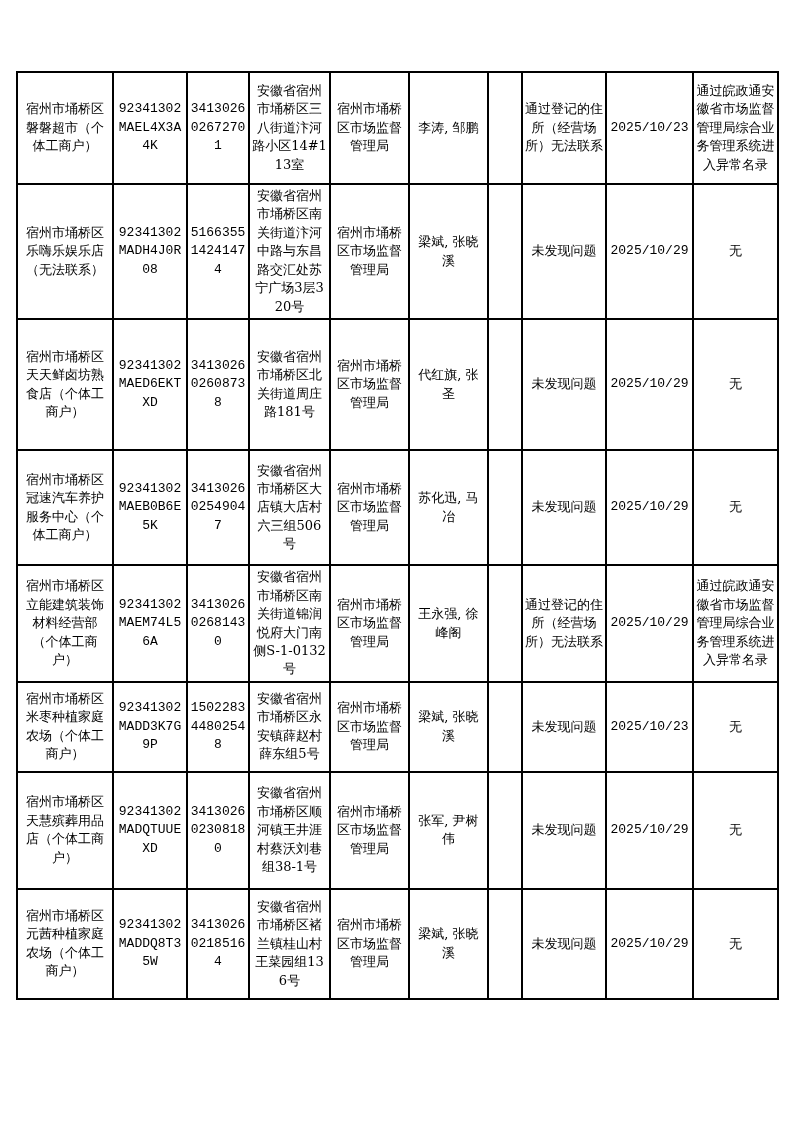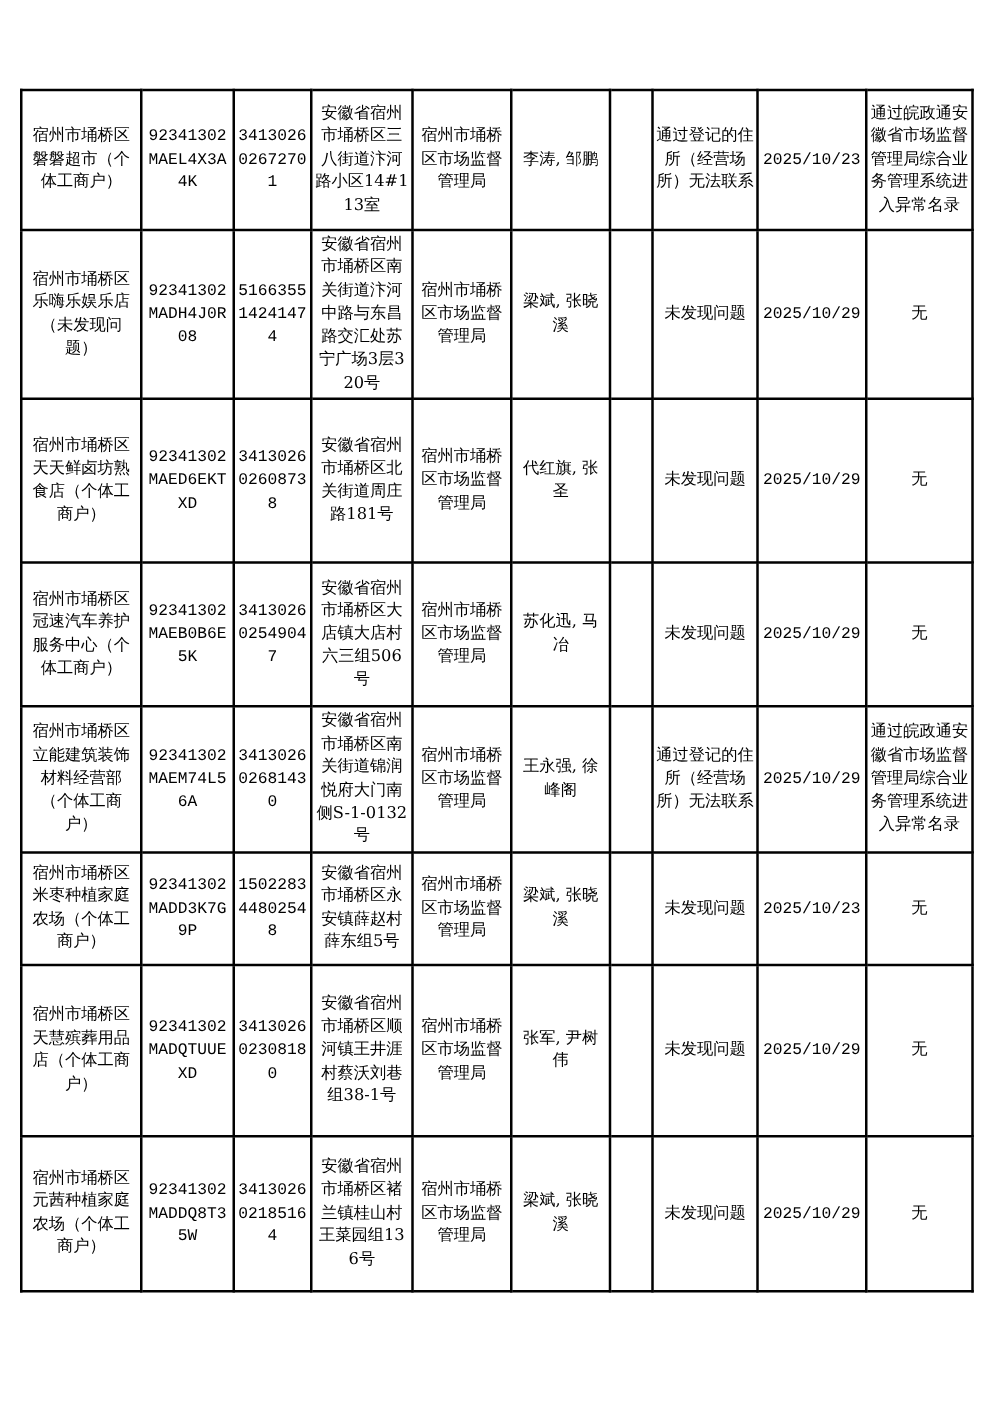--- a/index.html
+++ b/index.html
@@ -67,21 +67,21 @@
         <td class="c3 num">341302602672701</td>
         <td class="c4">安徽省宿州市埇桥区三八街道汴河路小区14#113室</td>
         <td class="c5">宿州市埇桥区市场监督管理局</td>
         <td class="c6">李涛, 邹鹏</td>
         <td class="c7"></td>
         <td class="c8">通过登记的住所（经营场所）无法联系</td>
         <td class="c9 num">2025/10/23</td>
         <td class="c10">通过皖政通安徽省市场监督管理局综合业务管理系统进入异常名录</td>
       </tr>
       <tr style="height:123px">
-        <td class="c1">宿州市埇桥区乐嗨乐娱乐店（未发现问题）</td>
+        <td class="c1">宿州市埇桥区乐嗨乐娱乐店（无法联系）</td>
         <td class="c2 num">92341302MADH4J0R08</td>
         <td class="c3 num">516635514241474</td>
         <td class="c4">安徽省宿州市埇桥区南关街道汴河中路与东昌路交汇处苏宁广场3层320号</td>
         <td class="c5">宿州市埇桥区市场监督管理局</td>
         <td class="c6">梁斌, 张晓溪</td>
         <td class="c7"></td>
         <td class="c8">未发现问题</td>
         <td class="c9 num">2025/10/29</td>
         <td class="c10">无</td>
       </tr>
@@ -126,33 +126,33 @@
         <td class="c2 num">92341302MADD3K7G9P</td>
         <td class="c3 num">150228344802548</td>
         <td class="c4">安徽省宿州市埇桥区永安镇薛赵村薛东组5号</td>
         <td class="c5">宿州市埇桥区市场监督管理局</td>
         <td class="c6">梁斌, 张晓溪</td>
         <td class="c7"></td>
         <td class="c8">未发现问题</td>
         <td class="c9 num">2025/10/23</td>
         <td class="c10">无</td>
       </tr>
-      <tr style="height:137px">
+      <tr style="height:117px">
         <td class="c1">宿州市埇桥区天慧殡葬用品店（个体工商户）</td>
         <td class="c2 num">92341302MADQTUUEXD</td>
         <td class="c3 num">341302602308180</td>
         <td class="c4">安徽省宿州市埇桥区顺河镇王井涯村蔡沃刘巷组38-1号</td>
         <td class="c5">宿州市埇桥区市场监督管理局</td>
         <td class="c6">张军, 尹树伟</td>
         <td class="c7"></td>
         <td class="c8">未发现问题</td>
         <td class="c9 num">2025/10/29</td>
         <td class="c10">无</td>
       </tr>
-      <tr style="height:124px">
+      <tr style="height:110px">
         <td class="c1">宿州市埇桥区元茜种植家庭农场（个体工商户）</td>
         <td class="c2 num">92341302MADDQ8T35W</td>
         <td class="c3 num">341302602185164</td>
         <td class="c4">安徽省宿州市埇桥区褚兰镇桂山村王菜园组136号</td>
         <td class="c5">宿州市埇桥区市场监督管理局</td>
         <td class="c6">梁斌, 张晓溪</td>
         <td class="c7"></td>
         <td class="c8">未发现问题</td>
         <td class="c9 num">2025/10/29</td>
         <td class="c10">无</td>

